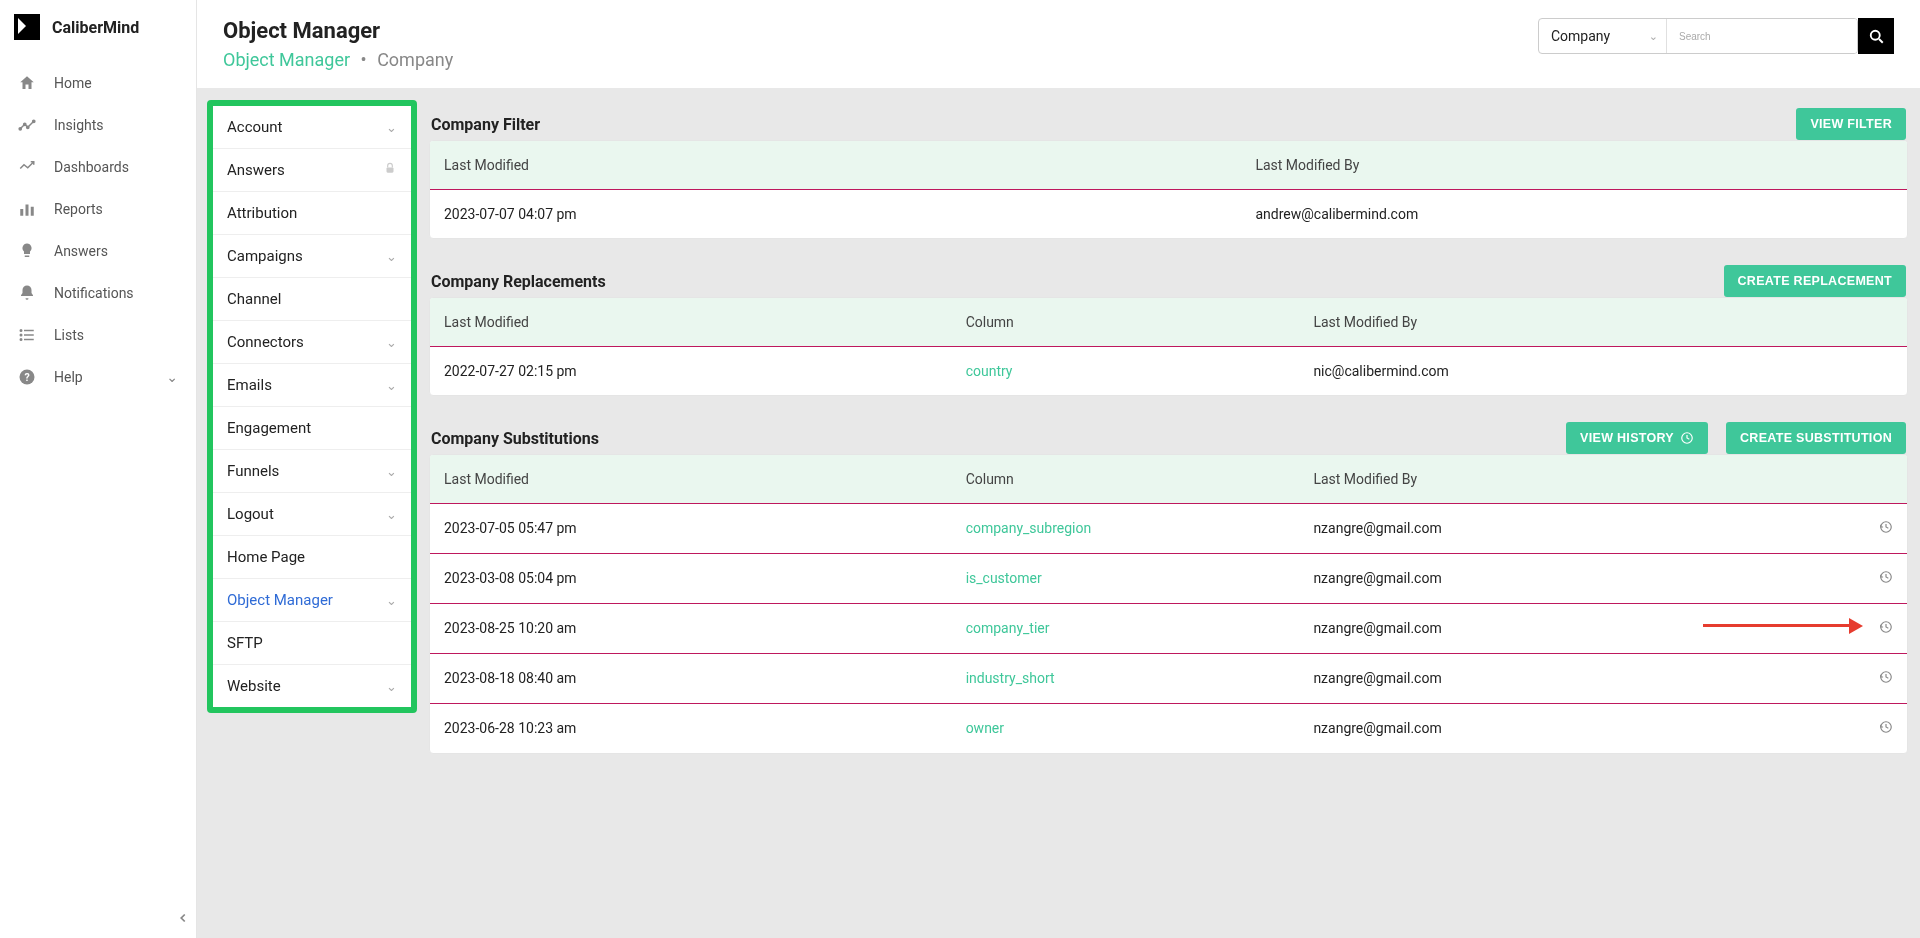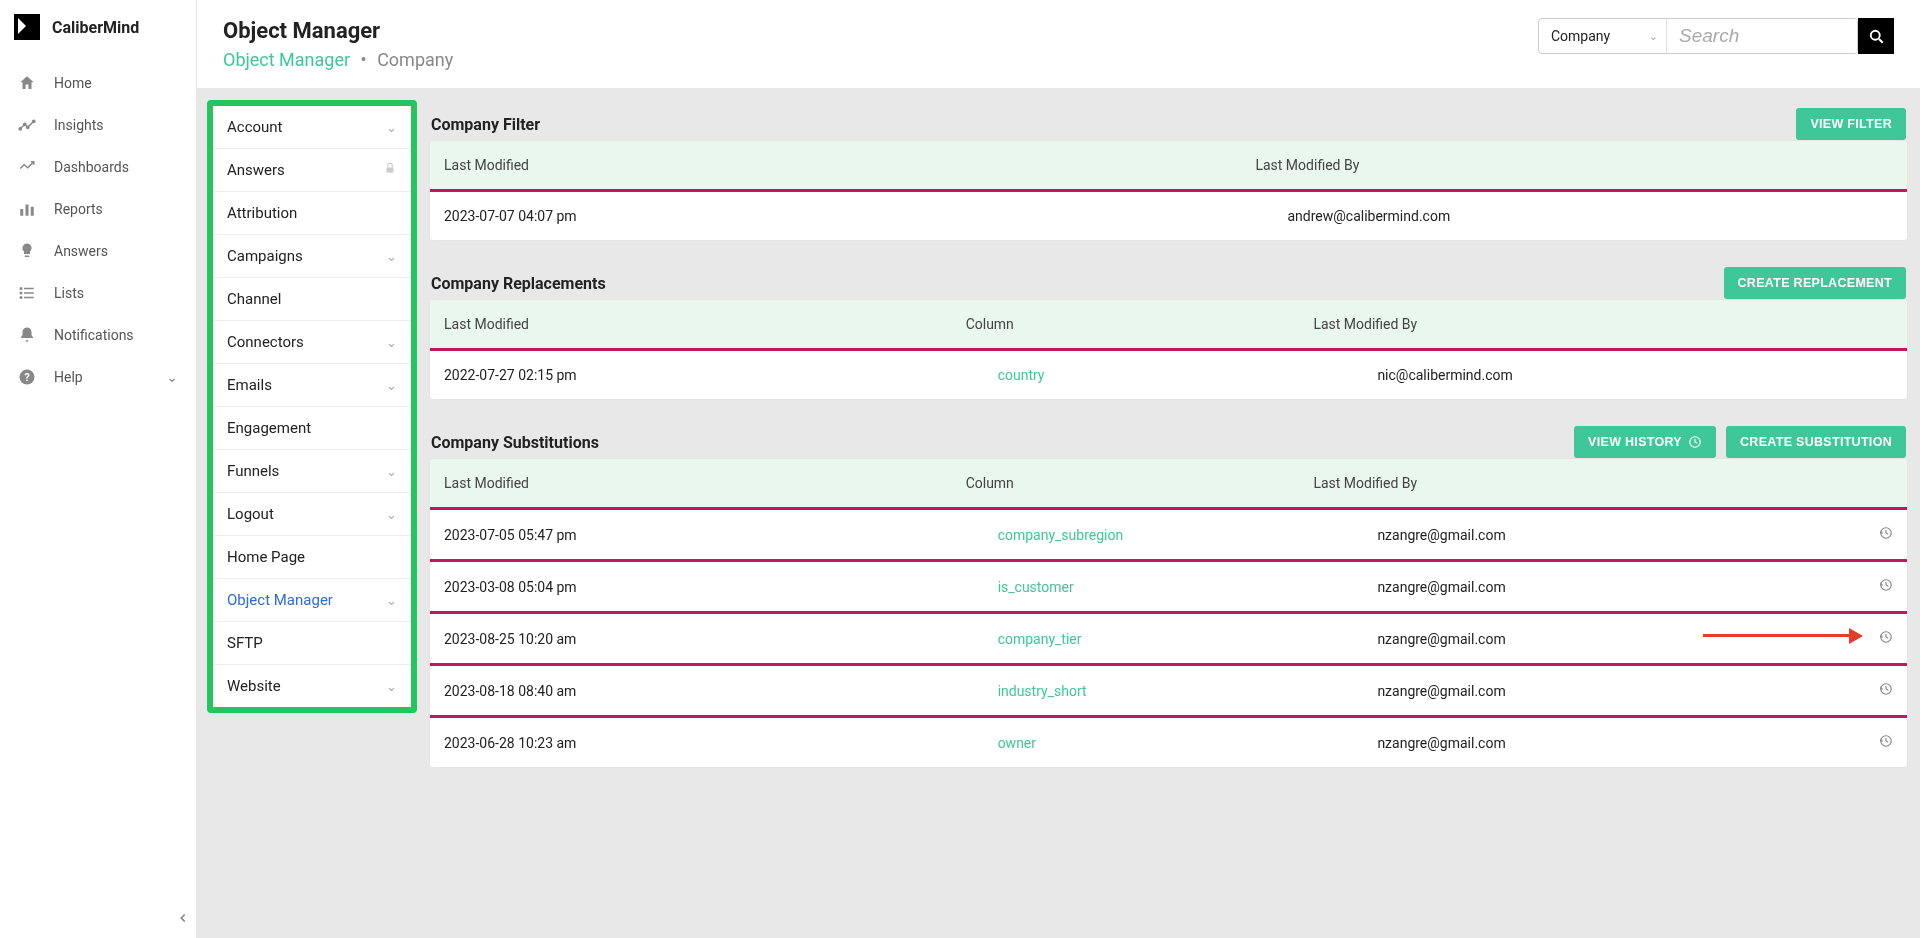--- a/index.html
+++ b/index.html
@@ -24,40 +24,40 @@
 .main { flex: 1; overflow: auto; }
 .header { background: #fff; padding: 18px 26px; display: flex; align-items: flex-start; justify-content: space-between; }
 .header-left h1 { font-size: 22px; font-weight: 700; margin-bottom: 6px; }
 .breadcrumb { font-size: 18px; color: #888; }
 .breadcrumb .bc-link { color: #3fc79a; }
 .breadcrumb .bc-sep { margin: 0 6px; color: #888; }
 .header-right { display: flex; align-items: center; }
 .select-wrap { display: flex; align-items: center; border: 1px solid #ccc; border-radius: 4px; overflow: hidden; height: 36px; }
 .select-box { padding: 0 28px 0 12px; border-right: 1px solid #e0e0e0; height: 100%; display: flex; align-items: center; position: relative; min-width: 128px; }
 .select-box .caret { position: absolute; right: 8px; color: #aaa; font-size: 11px; }
-.search-input { border: none; outline: none; padding: 0 12px; height: 100%; width: 190px; font-size: 19px; font-style: italic; }
+.search-input { border: none; outline: none; padding: 0 12px; height: 100%; width: 190px; font-size: 10px; }
 .search-input::placeholder { color: #aaa; }
 .search-btn { background: #000; color: #fff; width: 36px; height: 36px; display: flex; align-items: center; justify-content: center; cursor: pointer; }
 
 .content { display: flex; gap: 12px; padding: 12px 12px 12px 10px; }
 .obj-list { width: 210px; background: #fff; border: 6px solid #22c55e; border-radius: 4px; overflow: hidden; align-self: flex-start; }
 .obj-item { padding: 12px 14px; border-bottom: 1px solid #eee; display: flex; align-items: center; justify-content: space-between; cursor: pointer; font-size: 15px; }
 .obj-item:last-child { border-bottom: none; }
 .obj-item.active { color: #2f6bd6; }
 .obj-item .chev { color: #aaa; font-size: 13px; }
 .obj-item .lock { color: #ccc; }
 
 .panels { flex: 1; display: flex; flex-direction: column; gap: 18px; }
 .section-head { display: flex; align-items: center; justify-content: space-between; padding: 8px 2px 0 2px; }
 .section-title { font-size: 16px; font-weight: 700; }
 .btn { background: #3fc79a; color: #fff; border: none; border-radius: 3px; padding: 9px 14px; font-size: 12.5px; font-weight: 700; letter-spacing: 0.3px; cursor: pointer; display: inline-flex; align-items: center; gap: 6px; }
-.btn-group { display: flex; gap: 10px; }
+.btn-group { display: flex; gap: 18px; }
 .panel { background: #fff; border: 1px solid #e5e5e5; border-radius: 4px; overflow: hidden; }
 .thead { background: #eaf7ef; display: flex; padding: 16px 14px; font-size: 14px; color: #444; }
-.trow { display: flex; padding: 16px 14px; border-top: 3px solid #be185d; align-items: flex-end; font-size: 14px; gap: 32px; }
+.trow { display: flex; padding: 16px 14px; border-top: 1px solid #be185d; align-items: flex-start; font-size: 14px; }
 .col-a { flex: 0 0 36%; }
 .col-b { flex: 0 0 24%; }
 .col-c { flex: 1; }
 .col-act { flex: 0 0 40px; text-align: right; }
 .filter .col-a { flex: 0 0 56%; }
 .filter .col-c { flex: 1; }
 .link-green { color: #3fc79a; }
 .history-icon { color: #888; cursor: pointer; }
 .red-arrow { position: absolute; top: -9px; right: 44px; width: 160px; height: 8px; }
 .red-line { position: absolute; top: 3px; left: 0; right: 10px; height: 3px; background: #e63c2f; }
@@ -118,38 +118,38 @@
       <li class="nav-item">
         <span class="icon">
             <svg viewBox="0 0 24 24" fill="currentColor">
               <path d="M12 2a6 6 0 00-4 10.5V16h8v-3.5A6 6 0 0012 2zm-3 16h6v2H9z"></path>
             </svg>
           </span>
         <span>Answers</span>
       </li>
       <li class="nav-item">
         <span class="icon">
+            <svg viewBox="0 0 24 24" fill="currentColor">
+              <path d="M12 2a6 6 0 00-6 6v4l-2 3v1h16v-1l-2-3V8a6 6 0 00-6-6zm-2 17a2 2 0 004 0z"></path>
+            </svg>
+          </span>
+        <span>Notifications</span>
+      </li>
+      <li class="nav-item">
+        <span class="icon">
             <svg viewBox="0 0 24 24" fill="none" stroke="currentColor" stroke-width="2">
               <line x1="8" y1="6" x2="21" y2="6"></line>
               <line x1="8" y1="12" x2="21" y2="12"></line>
               <line x1="8" y1="18" x2="21" y2="18"></line>
               <circle cx="4" cy="6" r="1" fill="currentColor"></circle>
               <circle cx="4" cy="12" r="1" fill="currentColor"></circle>
               <circle cx="4" cy="18" r="1" fill="currentColor"></circle>
             </svg>
           </span>
         <span>Lists</span>
-      </li>
-      <li class="nav-item">
-        <span class="icon">
-            <svg viewBox="0 0 24 24" fill="currentColor">
-              <path d="M12 2a6 6 0 00-6 6v4l-2 3v1h16v-1l-2-3V8a6 6 0 00-6-6zm-2 17a2 2 0 004 0z"></path>
-            </svg>
-          </span>
-        <span>Notifications</span>
       </li>
       <li class="nav-item">
         <span class="icon">
             <svg viewBox="0 0 24 24" fill="currentColor">
               <circle cx="12" cy="12" r="10"></circle>
               <text x="12" y="17" text-anchor="middle" fill="#fff" font-size="14" font-weight="bold">?</text>
             </svg>
           </span>
         <span>Help</span>
         <span class="chev">⌄</span>

